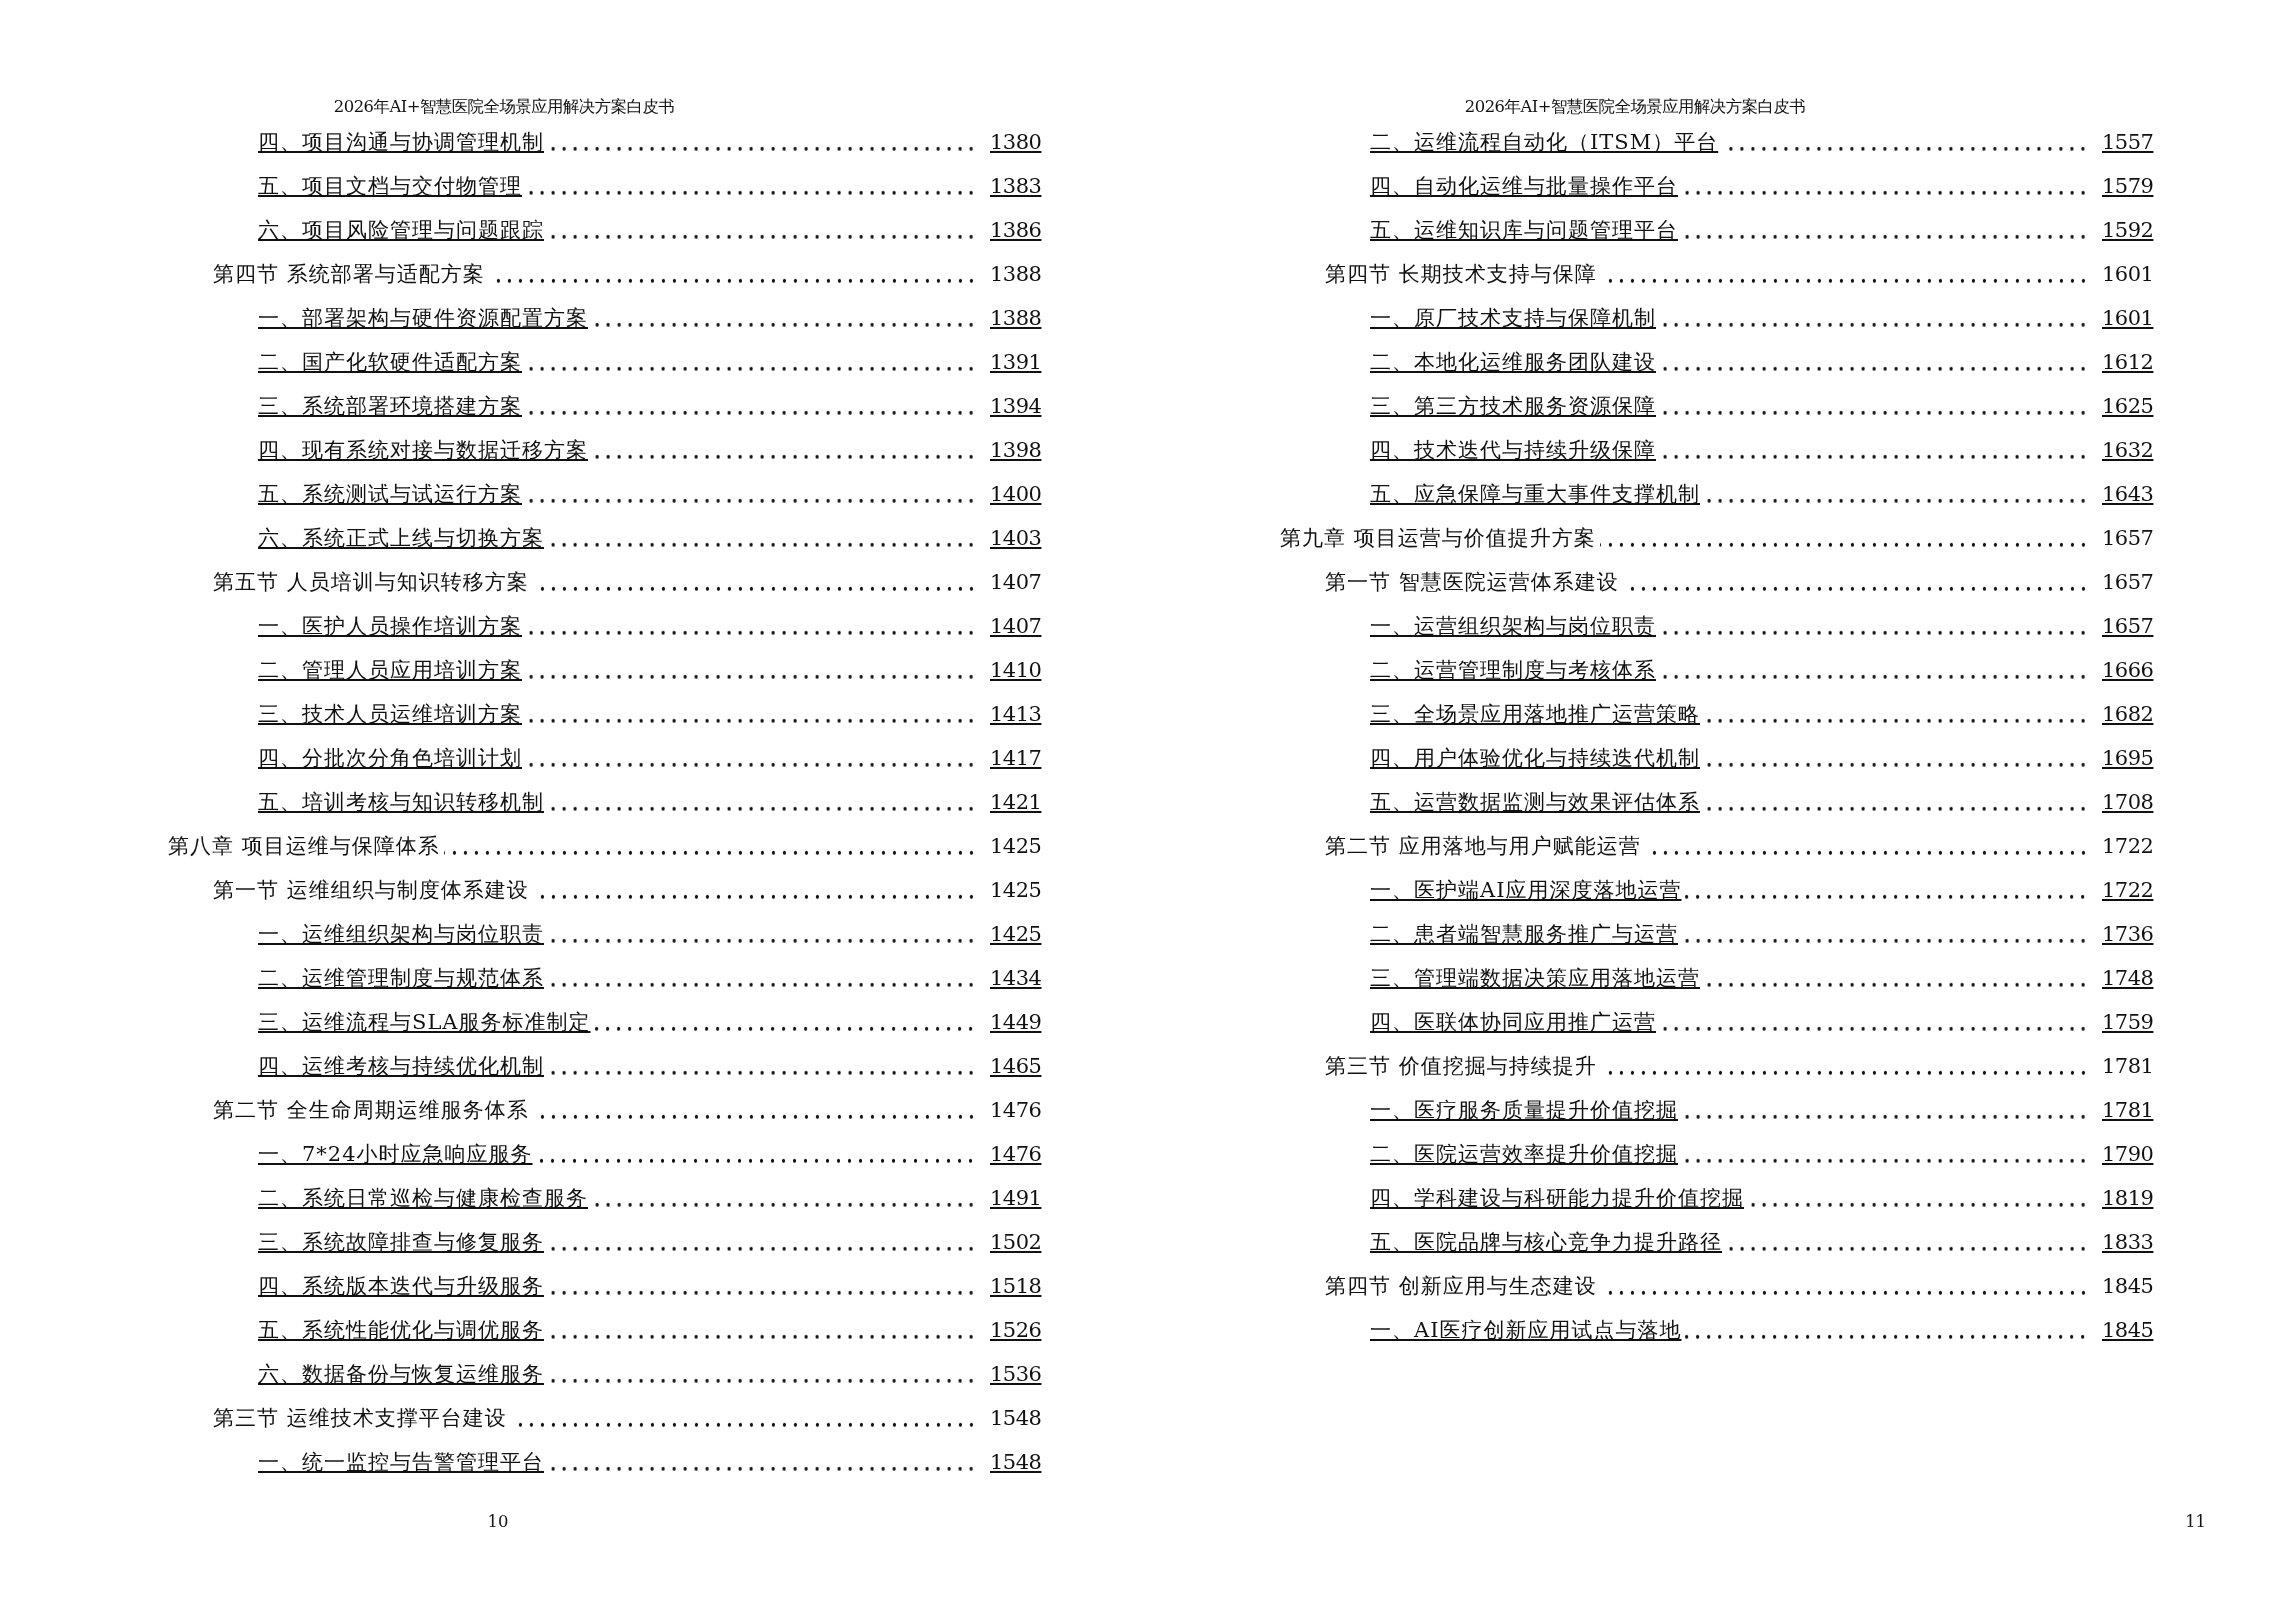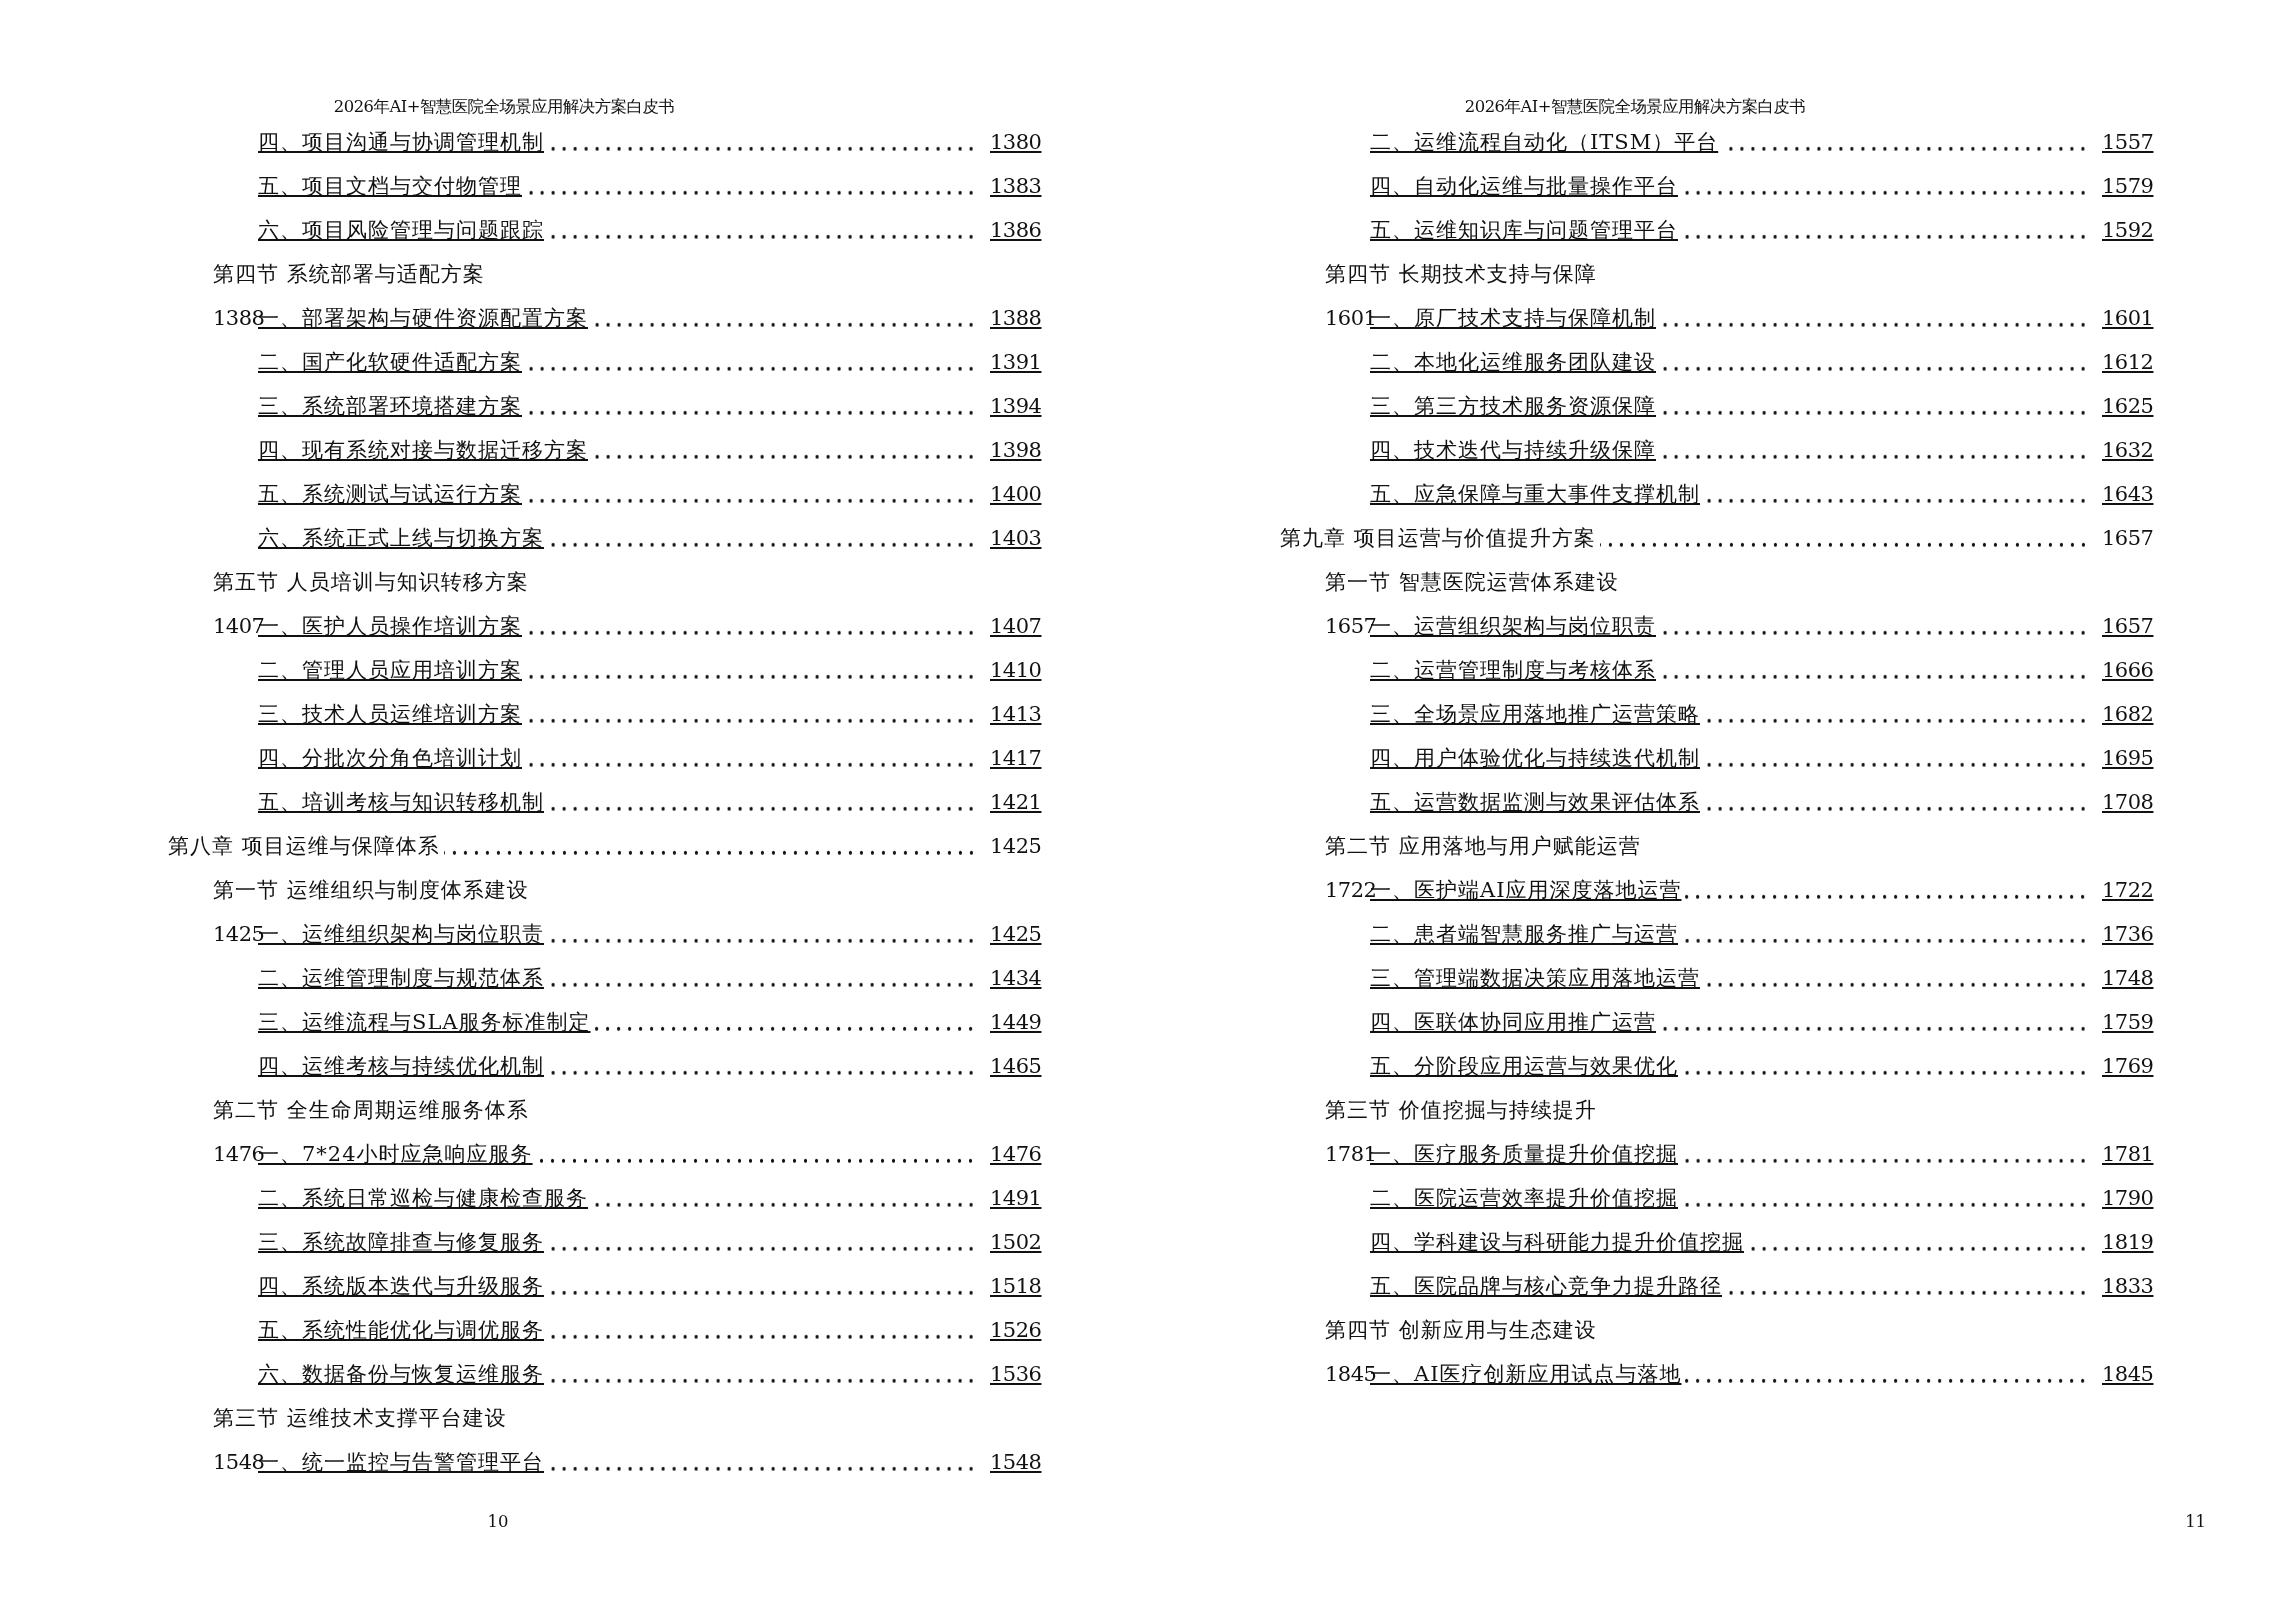--- a/index.html
+++ b/index.html
@@ -48,21 +48,21 @@
 
   .toc-row {
     display: flex;
     align-items: baseline;
     height: 44px;
     line-height: 44px;
     font-size: 21px;
     white-space: nowrap;
   }
   .toc-row.level-chapter { padding-left: 0; }
-  .toc-row.level-section { padding-left: 45px; flex-direction: column; }
+  .toc-row.level-section { padding-left: 45px; }
   .toc-row.level-item { padding-left: 90px; text-decoration: underline; }
 
   .toc-title {
     flex: 0 0 auto;
     letter-spacing: 1px;
   }
   .toc-leader {
     flex: 1 1 auto;
     overflow: hidden;
     margin: 0 13.5px 0 3.9px;
@@ -360,25 +360,20 @@
       <li class="toc-row level-item">
         <span class="toc-title">三、管理端数据决策应用落地运营</span>
         <span class="toc-leader"></span>
         <span class="toc-page">1748</span>
       </li>
       <li class="toc-row level-item">
         <span class="toc-title">四、医联体协同应用推广运营</span>
         <span class="toc-leader"></span>
         <span class="toc-page">1759</span>
       </li>
-      <li class="toc-row level-item">
-        <span class="toc-title">五、分阶段应用运营与效果优化</span>
-        <span class="toc-leader"></span>
-        <span class="toc-page">1769</span>
-      </li>
       <li class="toc-row level-section">
         <span class="toc-title">第三节 价值挖掘与持续提升</span>
         <span class="toc-leader"></span>
         <span class="toc-page">1781</span>
       </li>
       <li class="toc-row level-item">
         <span class="toc-title">一、医疗服务质量提升价值挖掘</span>
         <span class="toc-leader"></span>
         <span class="toc-page">1781</span>
       </li>

